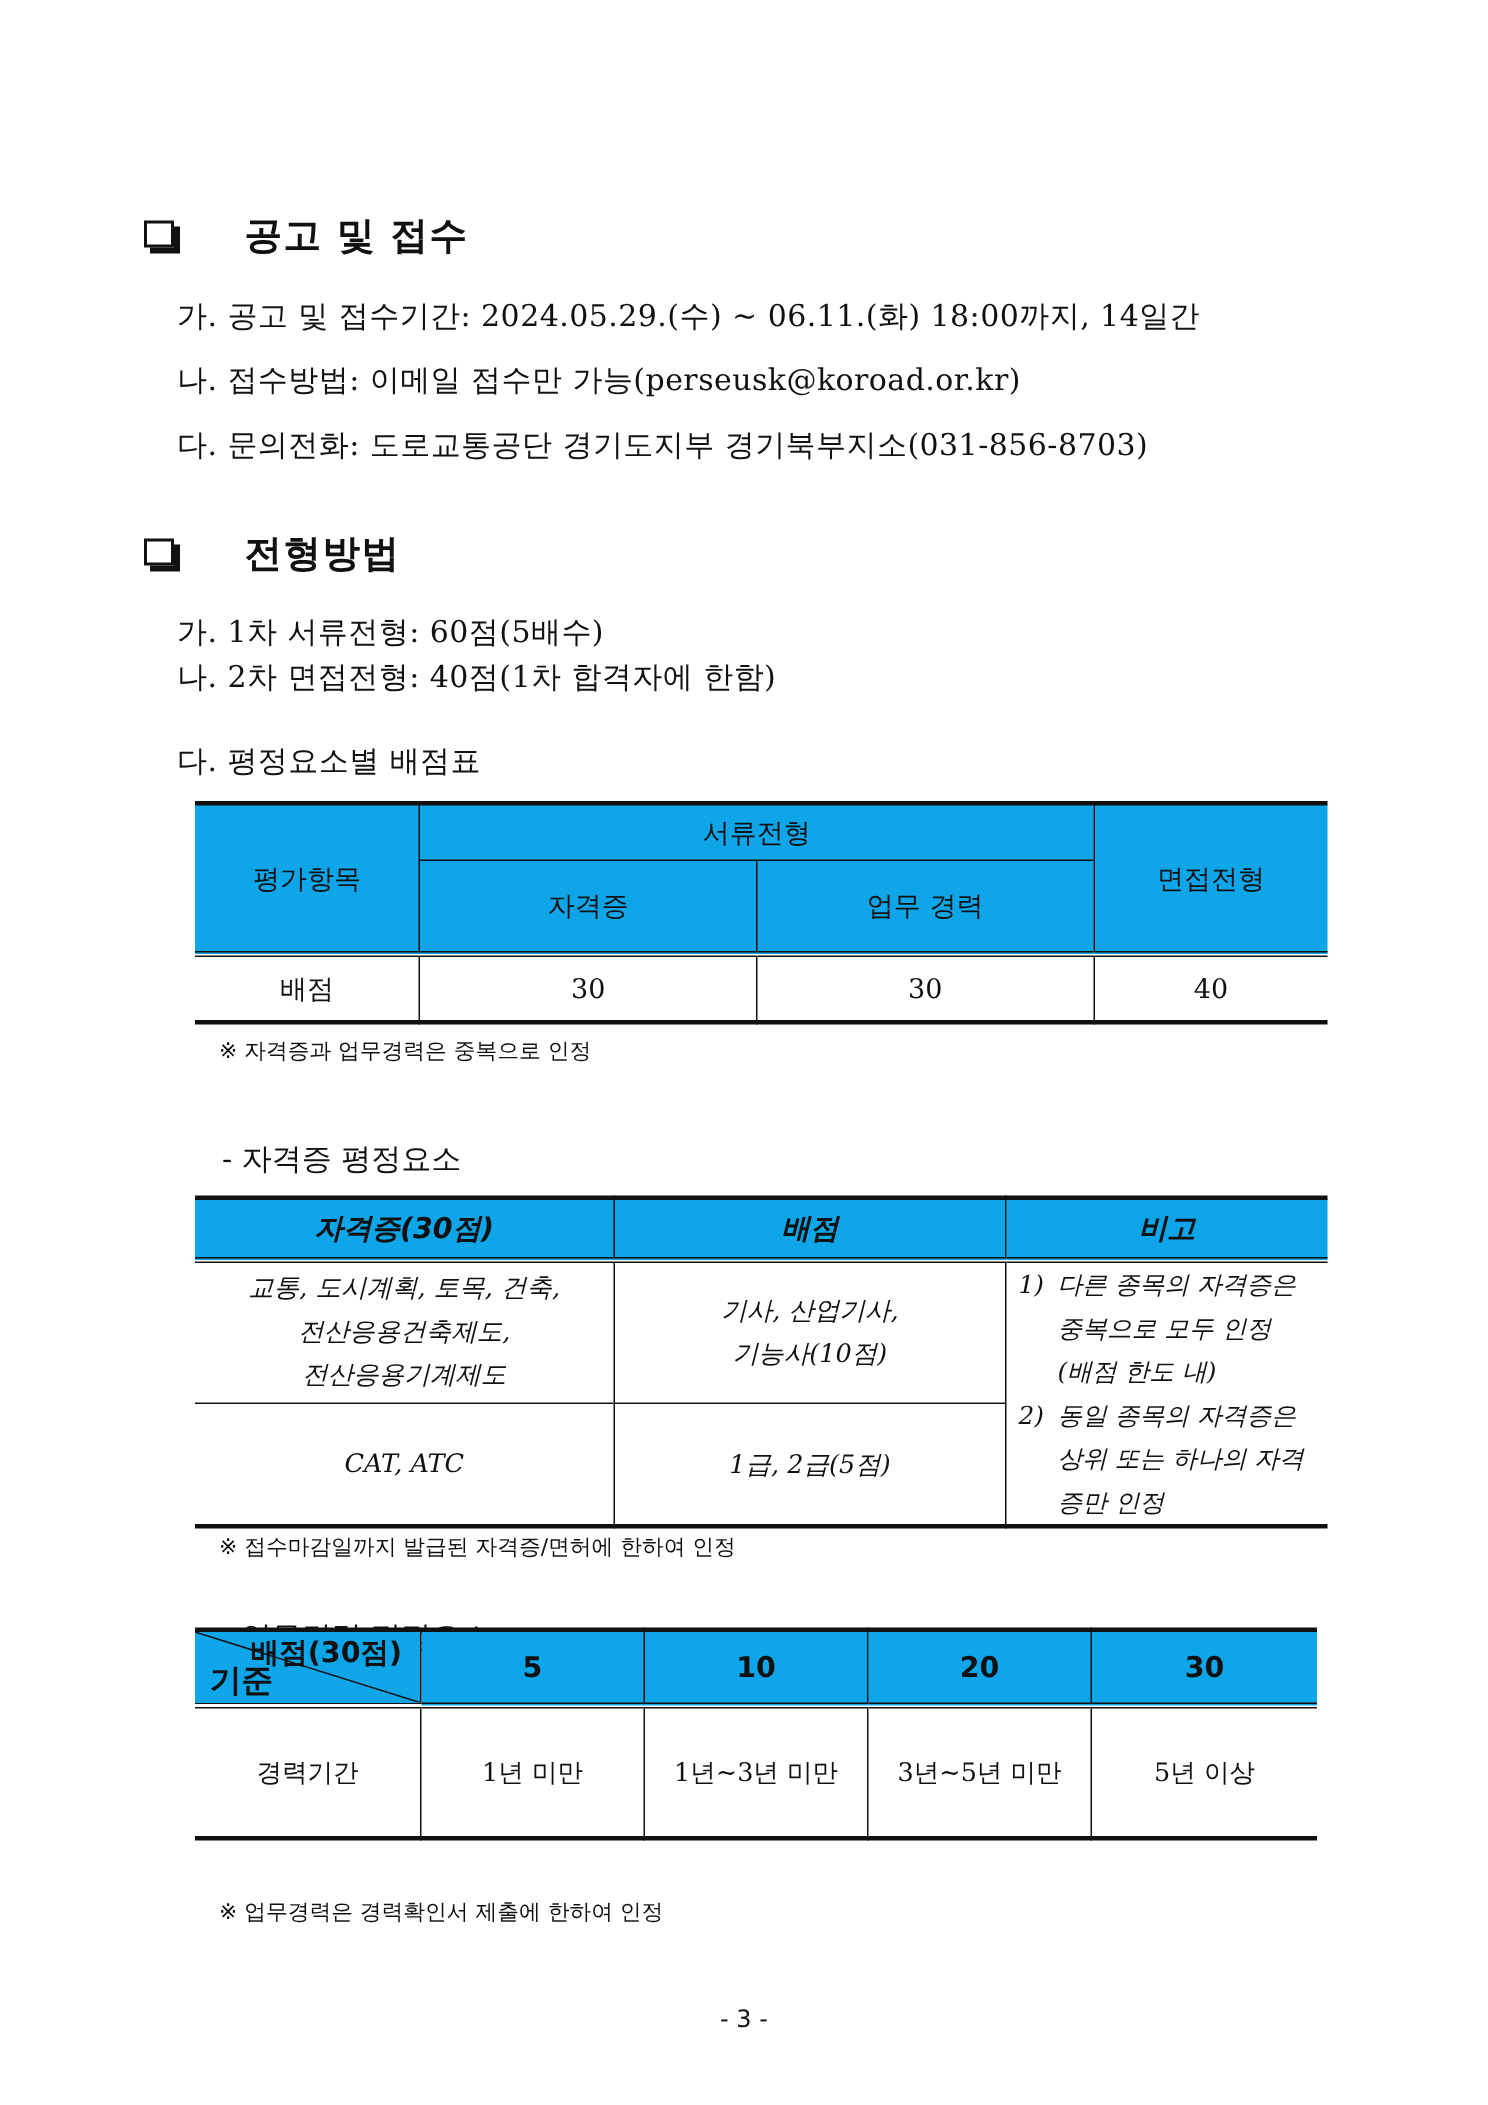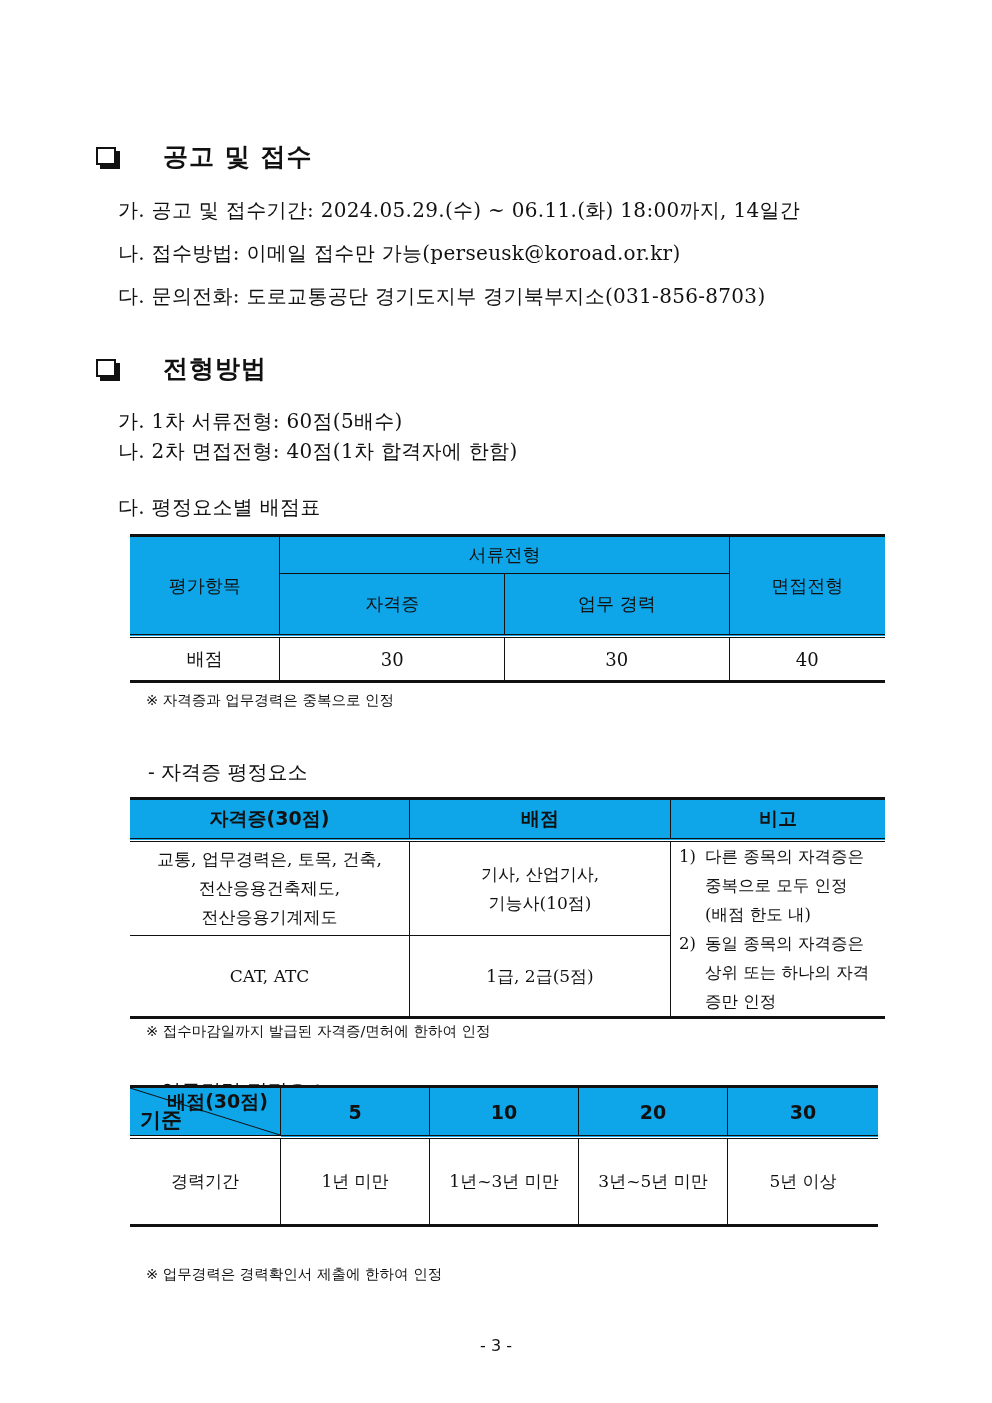--- a/index.html
+++ b/index.html
@@ -39,21 +39,21 @@
     
     #t1 { left: 130px; top: 534px; width: 755px; border-top: 3px solid #111; border-bottom: 3px solid #111; }
     #t1 td { border-left: 1px solid #111; border-right: 1px solid #111; }
     #t1 tr > td:first-child { border-left: none; }
     #t1 tr > td:last-child { border-right: none; }
     #t1 .r1 td { height: 36px; }
     #t1 .r2 td { height: 60px; border-top: 1px solid #111; }
     #t1 .r3 td { height: 42px; border-top: 4px double #111; }
 
     
-    #t2 { left: 130px; top: 797px; width: 755px; border-top: 3px solid #111; border-bottom: 3px solid #111; font-size: 17px; }
+    #t2 { left: 130px; top: 797px; width: 755px; border-top: 3px solid #111; border-bottom: 3px solid #111; font-size: 17px; font-style: italic; }
     #t2 td { border-left: 1px solid #111; border-right: 1px solid #111; }
     #t2 tr > td:first-child { border-left: none; }
     #t2 tr > td:last-child { border-right: none; }
     #t2 .h td { height: 38px; font-size: 19px; }
     #t2 .a td { height: 92px; border-top: 4px double #111; line-height: 29px; }
     #t2 .b td { height: 79px; border-top: 1px solid #111; }
     #t2 .remark { text-align: left; padding-left: 8px; padding-right: 10px; line-height: 24px; font-size: 16.5px; }
     .rem-line { display: flex; }
     .rem-num { width: 26px; flex-shrink: 0; }
 
@@ -114,21 +114,21 @@
 <div class="sub-title" style="top:759px;">- 자격증 평정요소</div>
 <table id="t2">
   <tbody>
       <tr class="h">
     <td class="hdr bold" style="width:279px;">자격증(30점)</td>
     <td class="hdr bold" style="width:260px;">배점</td>
     <td class="hdr bold">비고</td>
   </tr>
   <tr class="a">
     <td>
-      <div>교통, 업무경력은, 토목, 건축,</div>
+      <div>교통, 도시계획, 토목, 건축,</div>
       <div>전산응용건축제도,</div>
       <div>전산응용기계제도</div>
     </td>
     <td>
       <div>기사, 산업기사,</div>
       <div>기능사(10점)</div>
     </td>
     <td class="remark" rowspan="2">
       <div class="rem-line">
         <span class="rem-num">1)</span>

